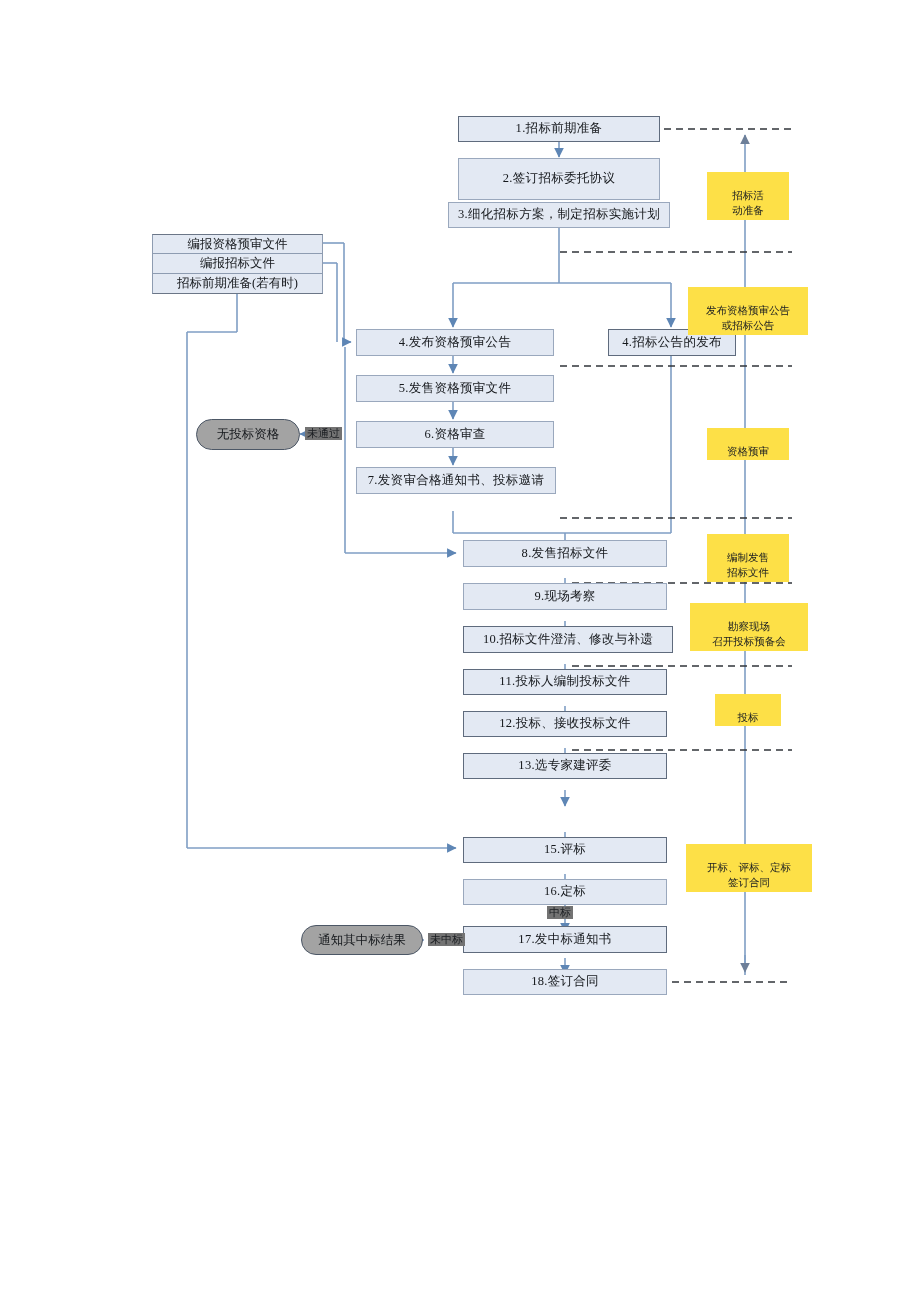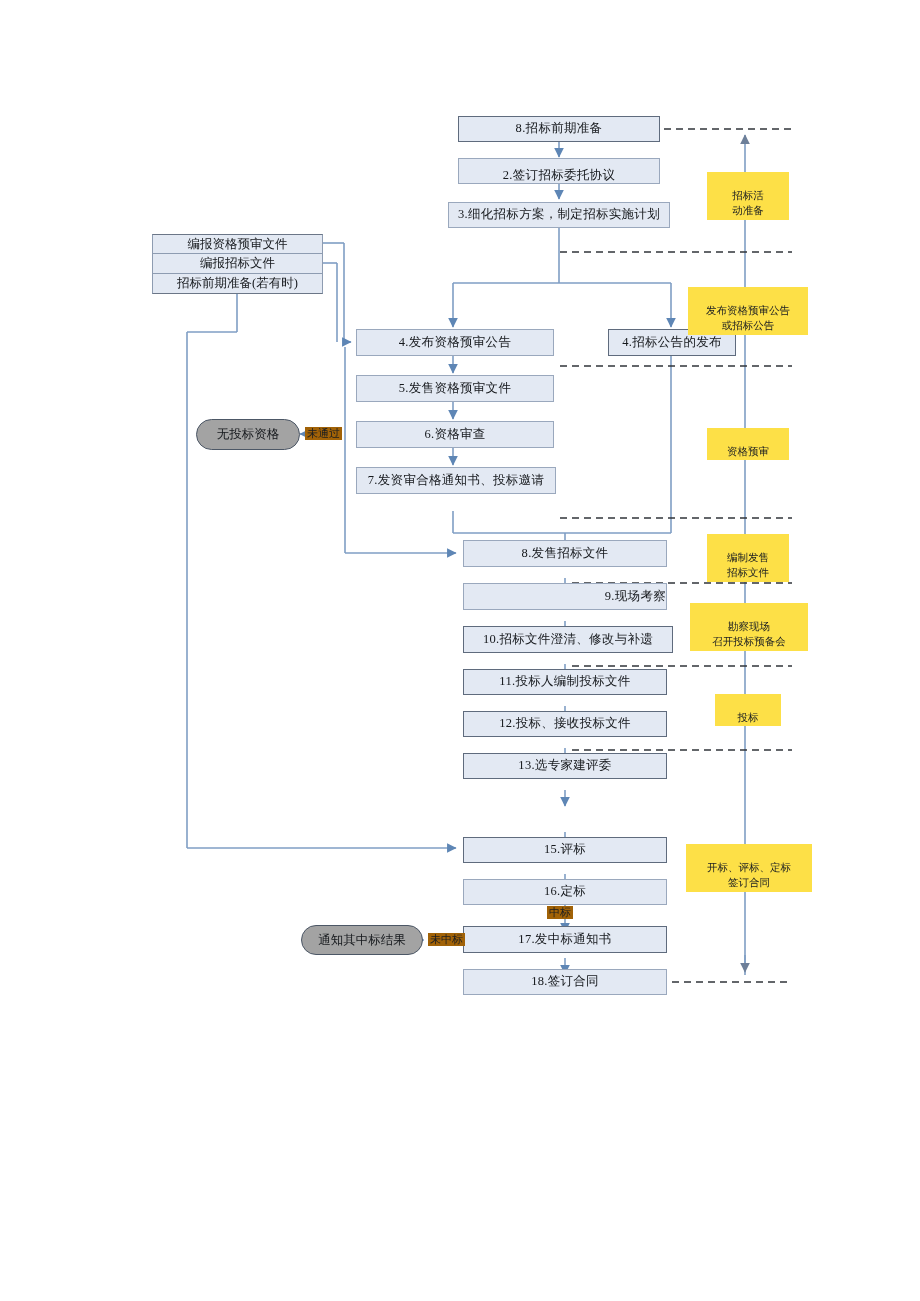--- a/index.html
+++ b/index.html
@@ -46,21 +46,21 @@
     display:flex;align-items:center;justify-content:center;
     background:#a3a3a3;
     border:1.7px solid #4c5766;
     border-radius:999px;
     font-size:12.5px;color:#15181c;white-space:nowrap;
   }
 
   .edgelabel{
     position:absolute;
     font-size:11px;color:#1a1d21;
-    background:#a16207;
+    background:#737373;
     padding:0 2px;
     white-space:nowrap;
     line-height:1.15;
   }
   .stagelabel{
     position:absolute;
     font-size:10.5px;color:#1a1d21;
     text-align:center;
     line-height:1.45;
     white-space:pre-line;
@@ -159,24 +159,24 @@
     </div>
     <div class="srow" style="height:20px;">
       <span>编报招标文件</span>
     </div>
     <div class="srow" style="height:20px;">
       <span>招标前期准备(若有时)</span>
     </div>
   </div>
 
   <div class="node strong" style="left:458px;top:116px;width:202px;height:26px;">
-    <span>8.招标前期准备</span>
-  </div>
-
-  <div class="node" style="left:458px;top:158px;width:202px;height:26px;align-items:flex-end;">
+    <span>1.招标前期准备</span>
+  </div>
+
+  <div class="node" style="left:458px;top:158px;width:202px;height:42px;">
     <span>2.签订招标委托协议</span>
   </div>
 
   <div class="node" style="left:448px;top:202px;width:222px;height:26px;">
     <span>3.细化招标方案，制定招标实施计划</span>
   </div>
 
   <div class="node" style="left:356px;top:329px;width:198px;height:27px;">
     <span>4.发布资格预审公告</span>
   </div>
@@ -194,21 +194,21 @@
   </div>
 
   <div class="node" style="left:356px;top:467px;width:200px;height:27px;">
     <span>7.发资审合格通知书、投标邀请</span>
   </div>
 
   <div class="node" style="left:463px;top:540px;width:204px;height:27px;">
     <span>8.发售招标文件</span>
   </div>
 
-  <div class="node" style="left:463px;top:583px;width:204px;height:27px;justify-content:flex-end;">
+  <div class="node" style="left:463px;top:583px;width:204px;height:27px;">
     <span>9.现场考察</span>
   </div>
 
   <div class="node strong" style="left:463px;top:626px;width:210px;height:27px;">
     <span>10.招标文件澄清、修改与补遗</span>
   </div>
 
   <div class="node strong" style="left:463px;top:669px;width:204px;height:26px;">
     <span>11.投标人编制投标文件</span>
   </div>

